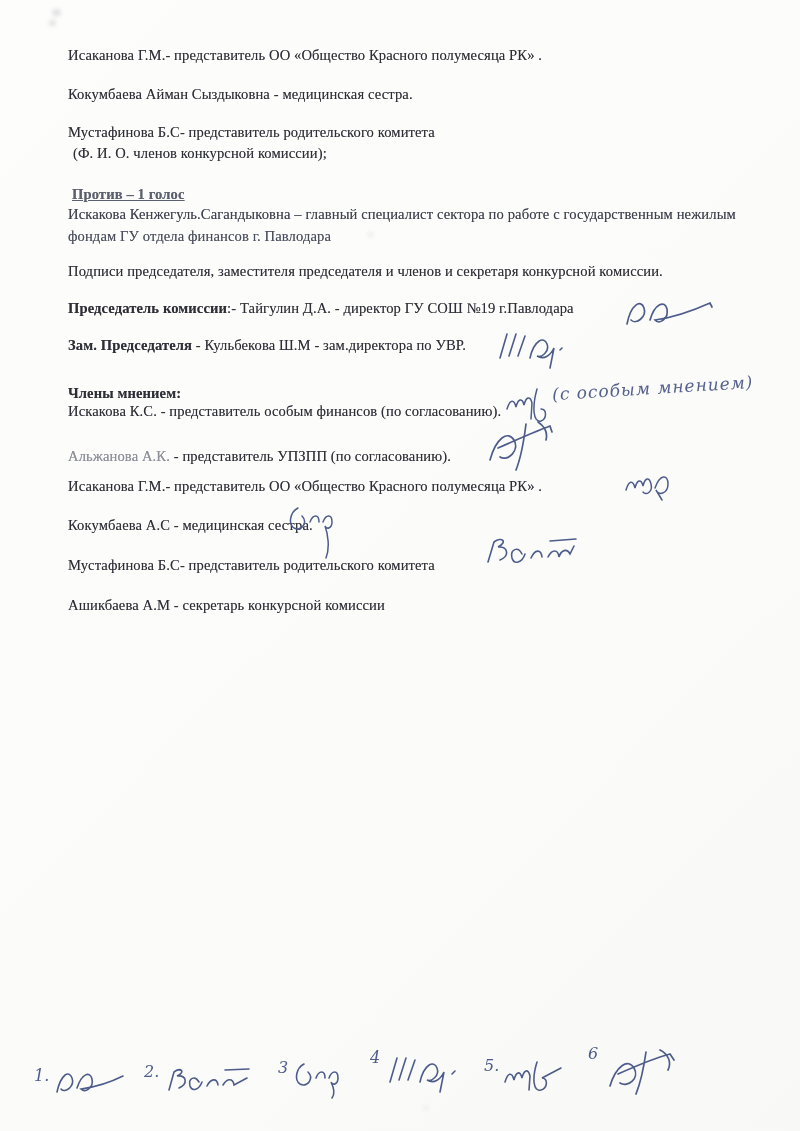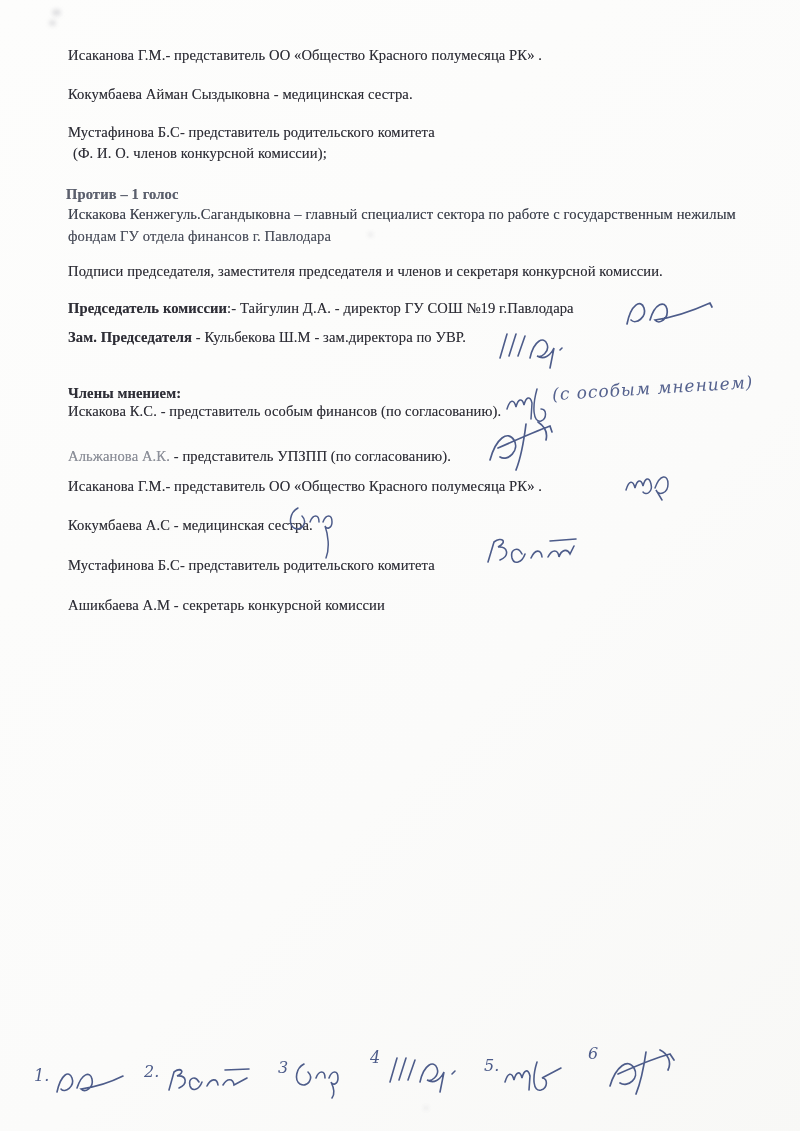--- a/index.html
+++ b/index.html
@@ -65,36 +65,36 @@
   <div class="smudge" style="left:150px;top:523px;width:24px;height:5px;opacity:.45;"></div>
 
   <div class="line" style="top:46px;">Исаканова Г.М.- представитель ОО «Общество Красного полумесяца РК» .</div>
 
   <div class="line" style="top:85px;">Кокумбаева Айман Сыздыковна - медицинская сестра.</div>
 
   <div class="line" style="top:123px;">Мустафинова Б.С- представитель родительского комитета</div>
 
   <div class="line" style="top:144px;left:73px;">(Ф. И. О. членов конкурсной комиссии);</div>
 
-  <div class="line b faded" style="top:185px;left:66px;">Против – 1  голос</div>
+  <div class="line b faded" style="top:185px;left:72px;text-decoration:underline;">Против – 1  голос</div>
 
   <div class="line" style="top:227px;color:#4a4f5c;">фондам ГУ отдела финансов г. Павлодара</div>
 
   <div class="line" style="top:205px;color:#3c414d;">Искакова Кенжегуль.Сагандыковна – главный специалист сектора по работе с государственным нежилым</div>
 
   <div class="line" style="top:262px;">Подписи председателя, заместителя председателя и членов и секретаря конкурсной комиссии.</div>
 
   <div class="line" style="top:299px;font-family:Liberation Serif, serif;">
     <span class="b">Председатель комиссии</span><span>:- Тайгулин Д.А. - директор ГУ СОШ №19 г.Павлодара</span>
   </div>
   <svg class="sig" style="left:620px;top:294px;" width="96" height="44" viewBox="0 0 96 44">
     <path class="ink" stroke-width="1.7" d="M7,30 C11,10 21,5 24,14 C27,23 16,31 11,26 M30,26 C35,9 45,6 47,15 C49,25 39,31 35,26 C50,24 70,18 90,9 L92,13"></path>
   </svg>
 
-  <div class="line" style="top:328px;">
+  <div class="line" style="top:336px;">
     <span class="b">Зам. Председателя</span><span> -  Кульбекова Ш.М - зам.директора по УВР.</span>
   </div>
   <svg class="sig" style="left:492px;top:326px;" width="80" height="46" viewBox="0 0 80 46">
     <path class="ink" stroke-width="1.6" d="M8,32 L15,8 M17,30 L24,8 M26,30 L33,10 M38,32 C42,14 52,10 55,18 C58,26 49,32 45,30 C52,34 58,30 62,22 L58,42 M68,24 L70,22"></path>
   </svg>
 
   <div class="line b" style="top:384px;">Члены мнением:</div>
 
   <div class="line" style="top:402px;">Искакова К.С. - представитель особым финансов (по согласованию).</div>
   <svg class="sig" style="left:503px;top:383px;" width="52" height="44" viewBox="0 0 52 44">

